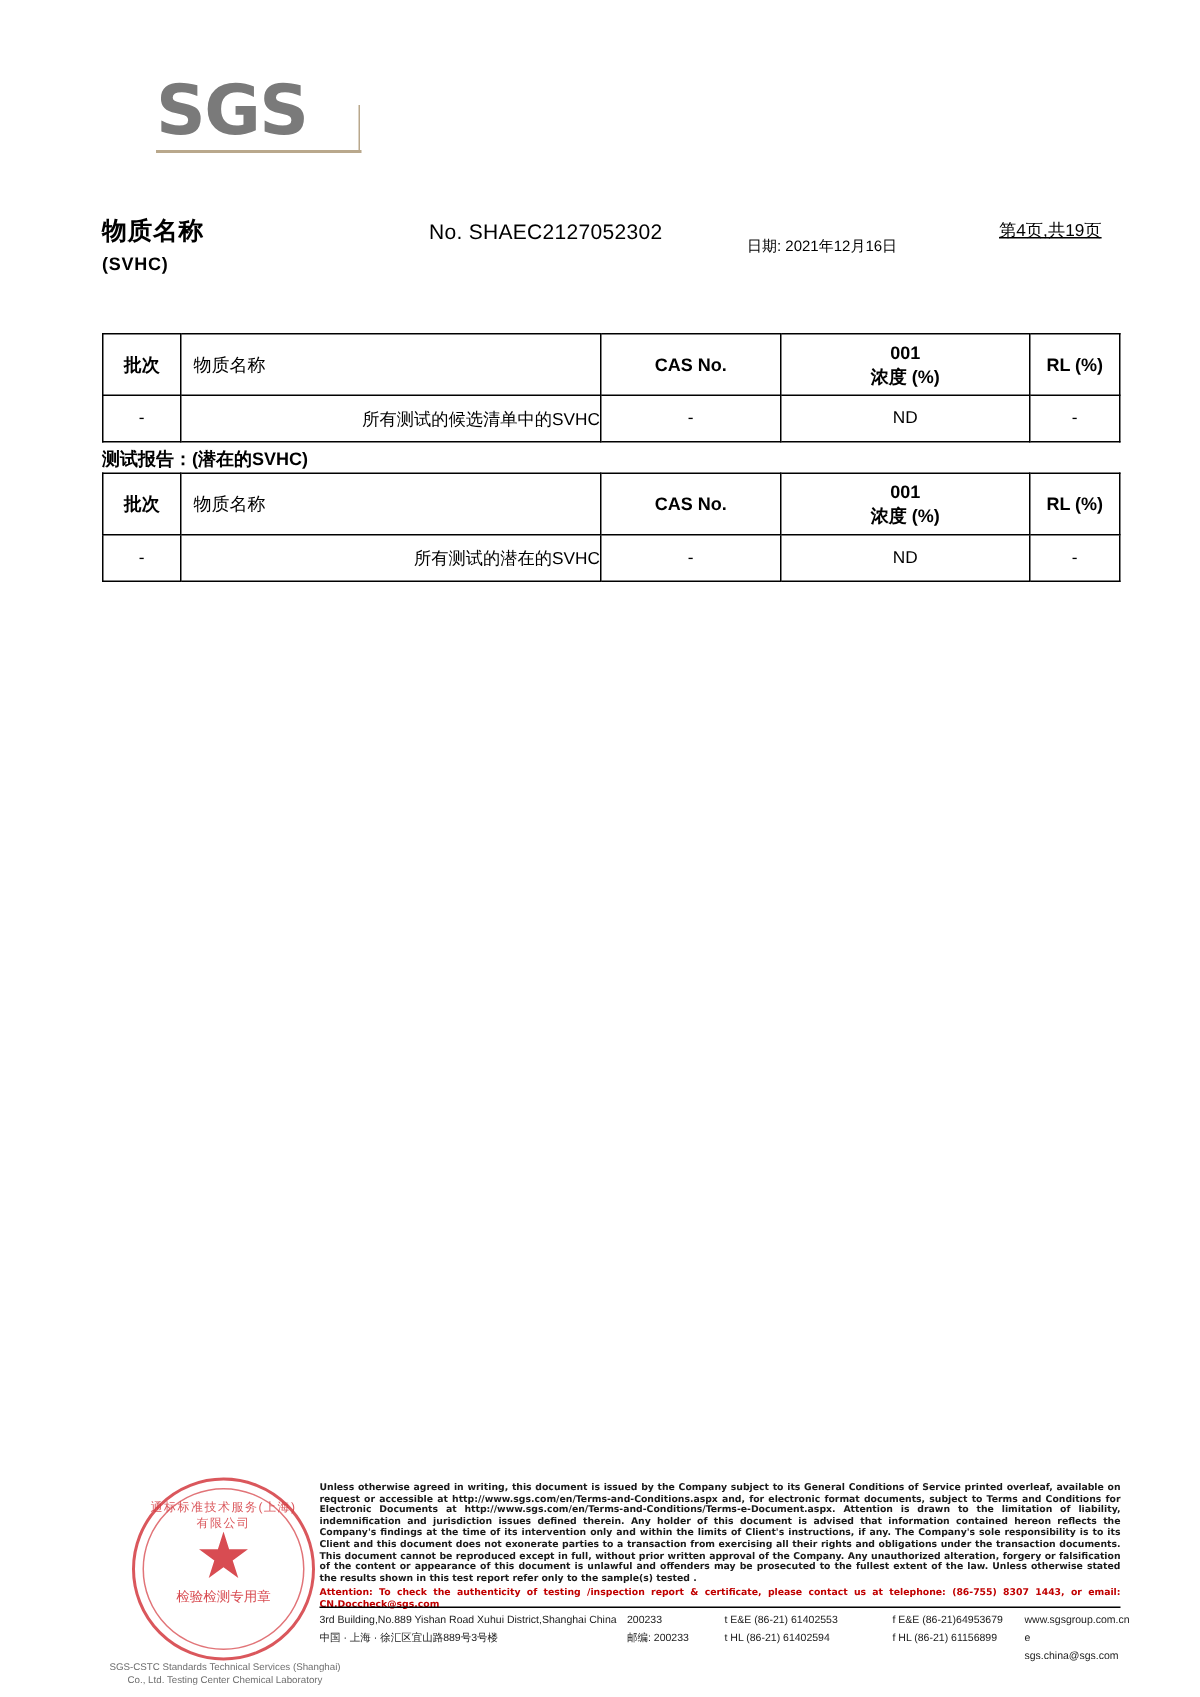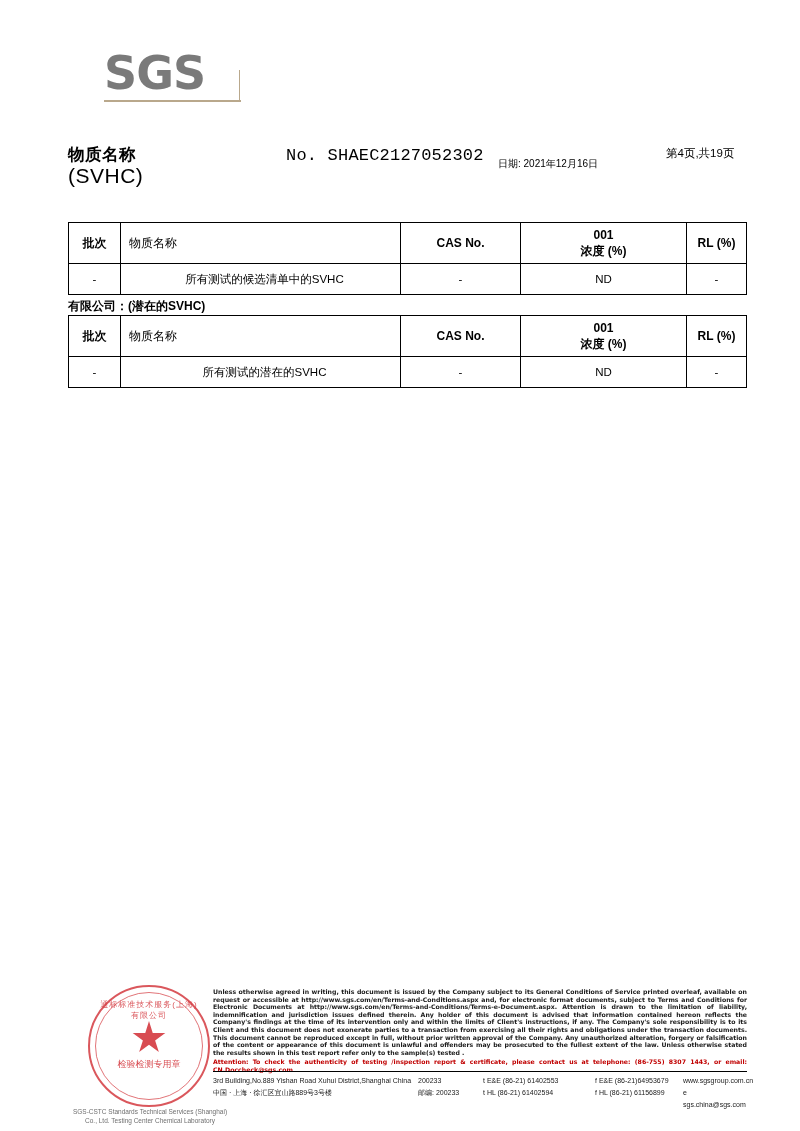--- a/index.html
+++ b/index.html
@@ -69,45 +69,45 @@
     top: 0;
     font-size: 16.5px;
     font-weight: bold;
     line-height: 22px;
     letter-spacing: 0.5px;
   }
   .doc-title-2 {
     position: absolute;
     left: 0;
     top: 22px;
-    font-size: 21px;
-    font-weight: normal;
+    font-size: 12px;
+    font-weight: bold;
     line-height: 22px;
     letter-spacing: 0.5px;
     text-align: right;
   }
   .report-no {
     position: absolute;
     left: 218px;
     top: 3px;
-    font-size: 17px;
+    font-size: 14px;
     letter-spacing: 0.2px;
-    font-family: Liberation Mono, monospace;
   }
   .report-date {
     position: absolute;
     left: 430px;
     top: 14px;
     font-size: 10px;
   }
   .report-page {
     position: absolute;
     left: 598px;
     top: 3px;
     font-size: 11.5px;
+    text-decoration: underline;
   }
 
   
   .section-heading {
     position: absolute;
     left: 68px;
     font-size: 12px;
     font-weight: bold;
   }
   #heading-1 { top: 205px; }
@@ -143,21 +143,21 @@
   .conc-head {
     display: block;
     line-height: 16px;
   }
   table.result-table tbody td {
     height: 30px;
     font-size: 11.5px;
     text-align: center;
   }
   table.result-table tbody td.name-cell {
-    text-align: center;
+    text-align: right;
     padding-left: 8px;
   }
   .col-batch  { width: 52px; }
   .col-name   { width: 280px; }
   .col-cas    { width: 120px; }
   .col-conc   { width: 166px; }
   .col-rl     { width: 60px; }
 
   
   .footer {
@@ -342,21 +342,21 @@
       <tr>
         <td>-</td>
         <td class="name-cell">所有测试的候选清单中的SVHC</td>
         <td>-</td>
         <td>ND</td>
         <td>-</td>
       </tr>
     </tbody>
   </table>
 
-  <div class="section-heading" id="heading-2">有限公司：(潜在的SVHC)</div>
+  <div class="section-heading" id="heading-2">测试报告：(潜在的SVHC)</div>
 
   <table class="result-table" id="table-2">
     <colgroup>
       <col class="col-batch">
         <col class="col-name">
         <col class="col-cas">
         <col class="col-conc">
         <col class="col-rl">
     </colgroup>
     <thead>

